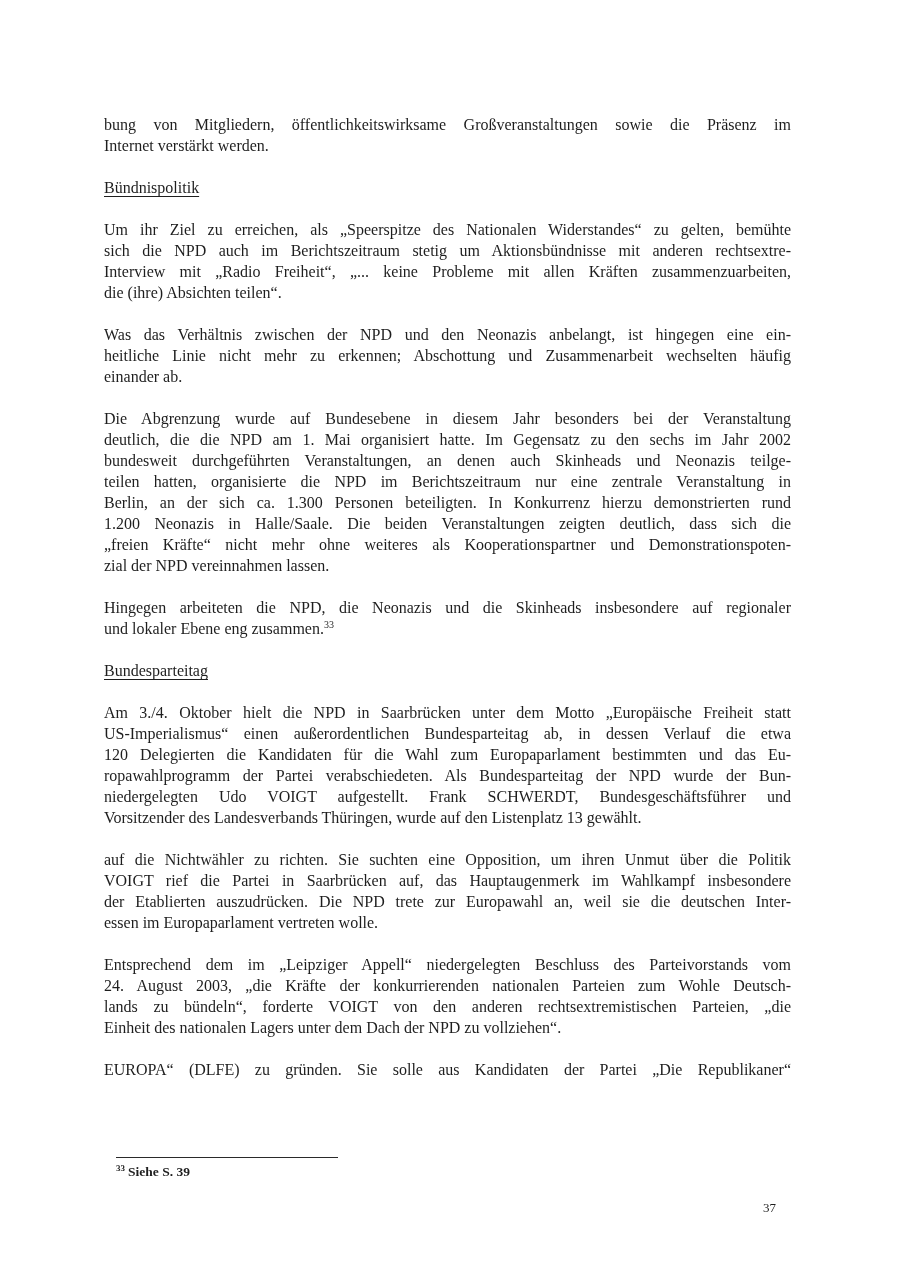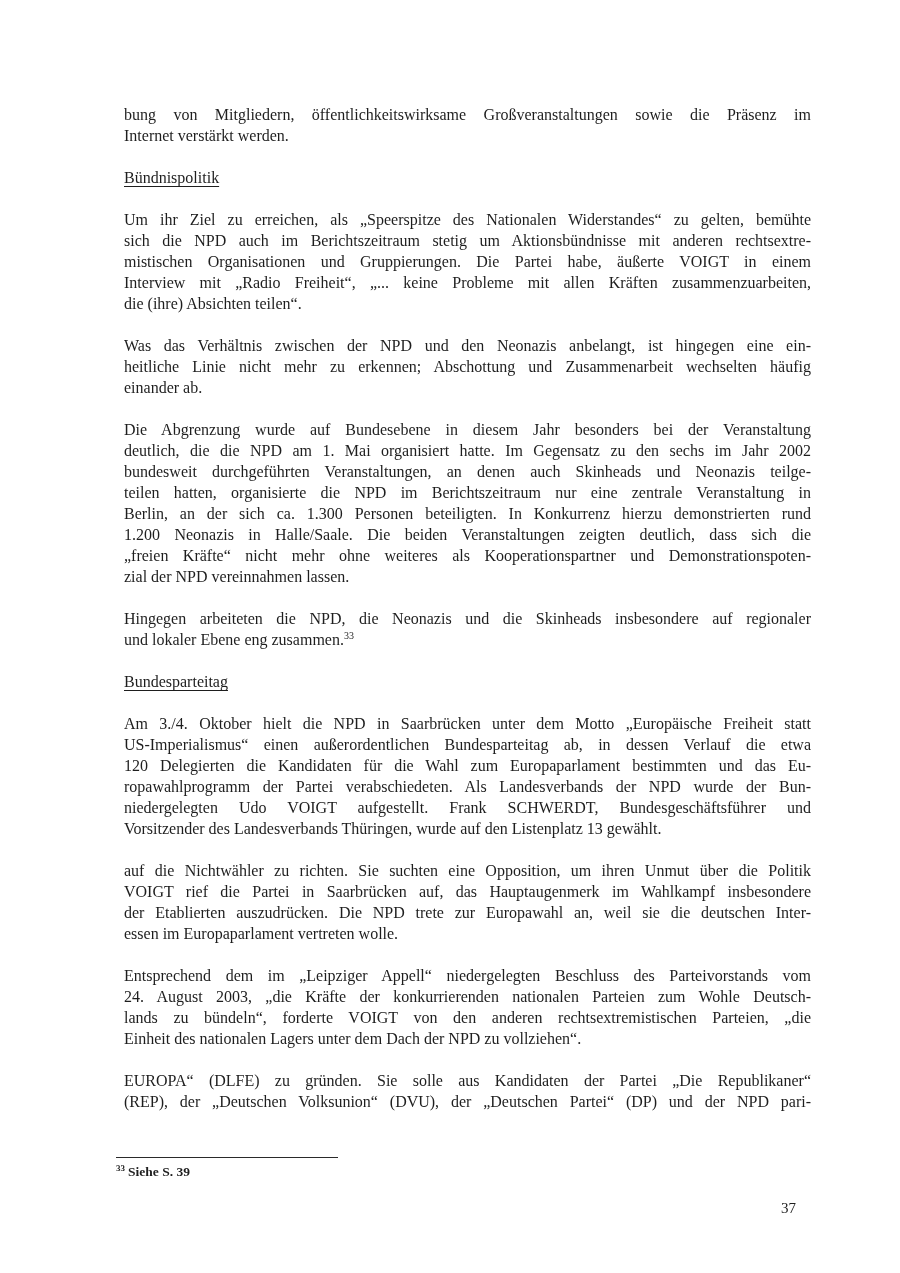--- a/index.html
+++ b/index.html
@@ -16,25 +16,24 @@
     color: #1e1e1e;
   }
   .doc-page {
     position: absolute;
     inset: 0;
     background: #ffffff;
   }
   .doc-content {
     position: absolute;
     left: 104px;
-    top: 104px;
+    top: 114px;
     width: 687px;
     font-size: 16px;
     line-height: 21px;
-    margin-left: 20px;
   }
   .block {
     margin: 0 0 21px 0;
   }
   .para .line {
     text-align: justify;
     text-align-last: justify;
   }
   .para .line.last {
     text-align-last: left;
@@ -68,41 +67,40 @@
   }
   .footnote-line sup.fn-marker {
     font-size: 9px;
     line-height: 0;
     vertical-align: super;
     margin-right: 3px;
   }
   .page-number {
     position: absolute;
     top: 1199px;
-    right: 104px;
-    font-size: 15px;
+    right: 124px;
+    font-size: 13px;
     line-height: 18px;
     text-align: right;
   }
 </style>
 </head>
 <body>
 
 <div class="doc-page">
 
   <div class="doc-content">
       <div class="block para">
         <div class="line">bung von Mitgliedern, öffentlichkeitswirksame Großveranstaltungen sowie die Präsenz im</div>
         <div class="line last">Internet verstärkt werden.</div>
       </div>
       <div class="block heading"><span class="heading-text">Bündnispolitik</span></div>
       <div class="block para">
         <div class="line">Um ihr Ziel zu erreichen, als „Speerspitze des Nationalen Widerstandes“ zu gelten, bemühte</div>
         <div class="line">sich die NPD auch im Berichtszeitraum stetig um Aktionsbündnisse mit anderen rechtsextre-</div>
-        <div class="line">mistischen Organisationen und Gruppierungen. Die Partei habe, äußerte VOIGT in einem</div>
         <div class="line">Interview mit „Radio Freiheit“, „... keine Probleme mit allen Kräften zusammenzuarbeiten,</div>
         <div class="line last">die (ihre) Absichten teilen“.</div>
       </div>
       <div class="block para">
         <div class="line">Was das Verhältnis zwischen der NPD und den Neonazis anbelangt, ist hingegen eine ein-</div>
         <div class="line">heitliche Linie nicht mehr zu erkennen; Abschottung und Zusammenarbeit wechselten häufig</div>
         <div class="line last">einander ab.</div>
       </div>
       <div class="block para">
         <div class="line">Die Abgrenzung wurde auf Bundesebene in diesem Jahr besonders bei der Veranstaltung</div>
@@ -116,39 +114,38 @@
       </div>
       <div class="block para">
         <div class="line">Hingegen arbeiteten die NPD, die Neonazis und die Skinheads insbesondere auf regionaler</div>
         <div class="line last">und lokaler Ebene eng zusammen.<sup class="fn-ref">33</sup></div>
       </div>
       <div class="block heading"><span class="heading-text">Bundesparteitag</span></div>
       <div class="block para">
         <div class="line">Am 3./4. Oktober hielt die NPD in Saarbrücken unter dem Motto „Europäische Freiheit statt</div>
         <div class="line">US-Imperialismus“ einen außerordentlichen Bundesparteitag ab, in dessen Verlauf die etwa</div>
         <div class="line">120 Delegierten die Kandidaten für die Wahl zum Europaparlament bestimmten und das Eu-</div>
-        <div class="line">ropawahlprogramm der Partei verabschiedeten. Als Landesverbands der NPD wurde der Bun-</div>
+        <div class="line">ropawahlprogramm der Partei verabschiedeten. Als Bundesparteitag der NPD wurde der Bun-</div>
         <div class="line">niedergelegten Udo VOIGT aufgestellt. Frank SCHWERDT, Bundesgeschäftsführer und</div>
         <div class="line last">Vorsitzender des Landesverbands Thüringen, wurde auf den Listenplatz 13 gewählt.</div>
       </div>
       <div class="block para">
         <div class="line">auf die Nichtwähler zu richten. Sie suchten eine Opposition, um ihren Unmut über die Politik</div>
         <div class="line">VOIGT rief die Partei in Saarbrücken auf, das Hauptaugenmerk im Wahlkampf insbesondere</div>
         <div class="line">der Etablierten auszudrücken. Die NPD trete zur Europawahl an, weil sie die deutschen Inter-</div>
         <div class="line last">essen im Europaparlament vertreten wolle.</div>
       </div>
       <div class="block para">
         <div class="line">Entsprechend dem im „Leipziger Appell“ niedergelegten Beschluss des Parteivorstands vom</div>
         <div class="line">24. August 2003, „die Kräfte der konkurrierenden nationalen Parteien zum Wohle Deutsch-</div>
         <div class="line">lands zu bündeln“, forderte VOIGT von den anderen rechtsextremistischen Parteien, „die</div>
         <div class="line last">Einheit des nationalen Lagers unter dem Dach der NPD zu vollziehen“.</div>
       </div>
       <div class="block para">
         <div class="line">EUROPA“ (DLFE) zu gründen. Sie solle aus Kandidaten der Partei „Die Republikaner“</div>
-        <div class="line">(REP), der „Deutschen Volksunion“ (DVU), der „Deutschen Partei“ (DP) und der NPD pari-</div>
       </div>
     </div>
 
   <div class="footnote-area">
     <div class="footnote-rule"></div>
     <div class="footnote-line">
       <sup class="fn-marker">33</sup><span>Siehe S. 39</span>
     </div>
   </div>
 

